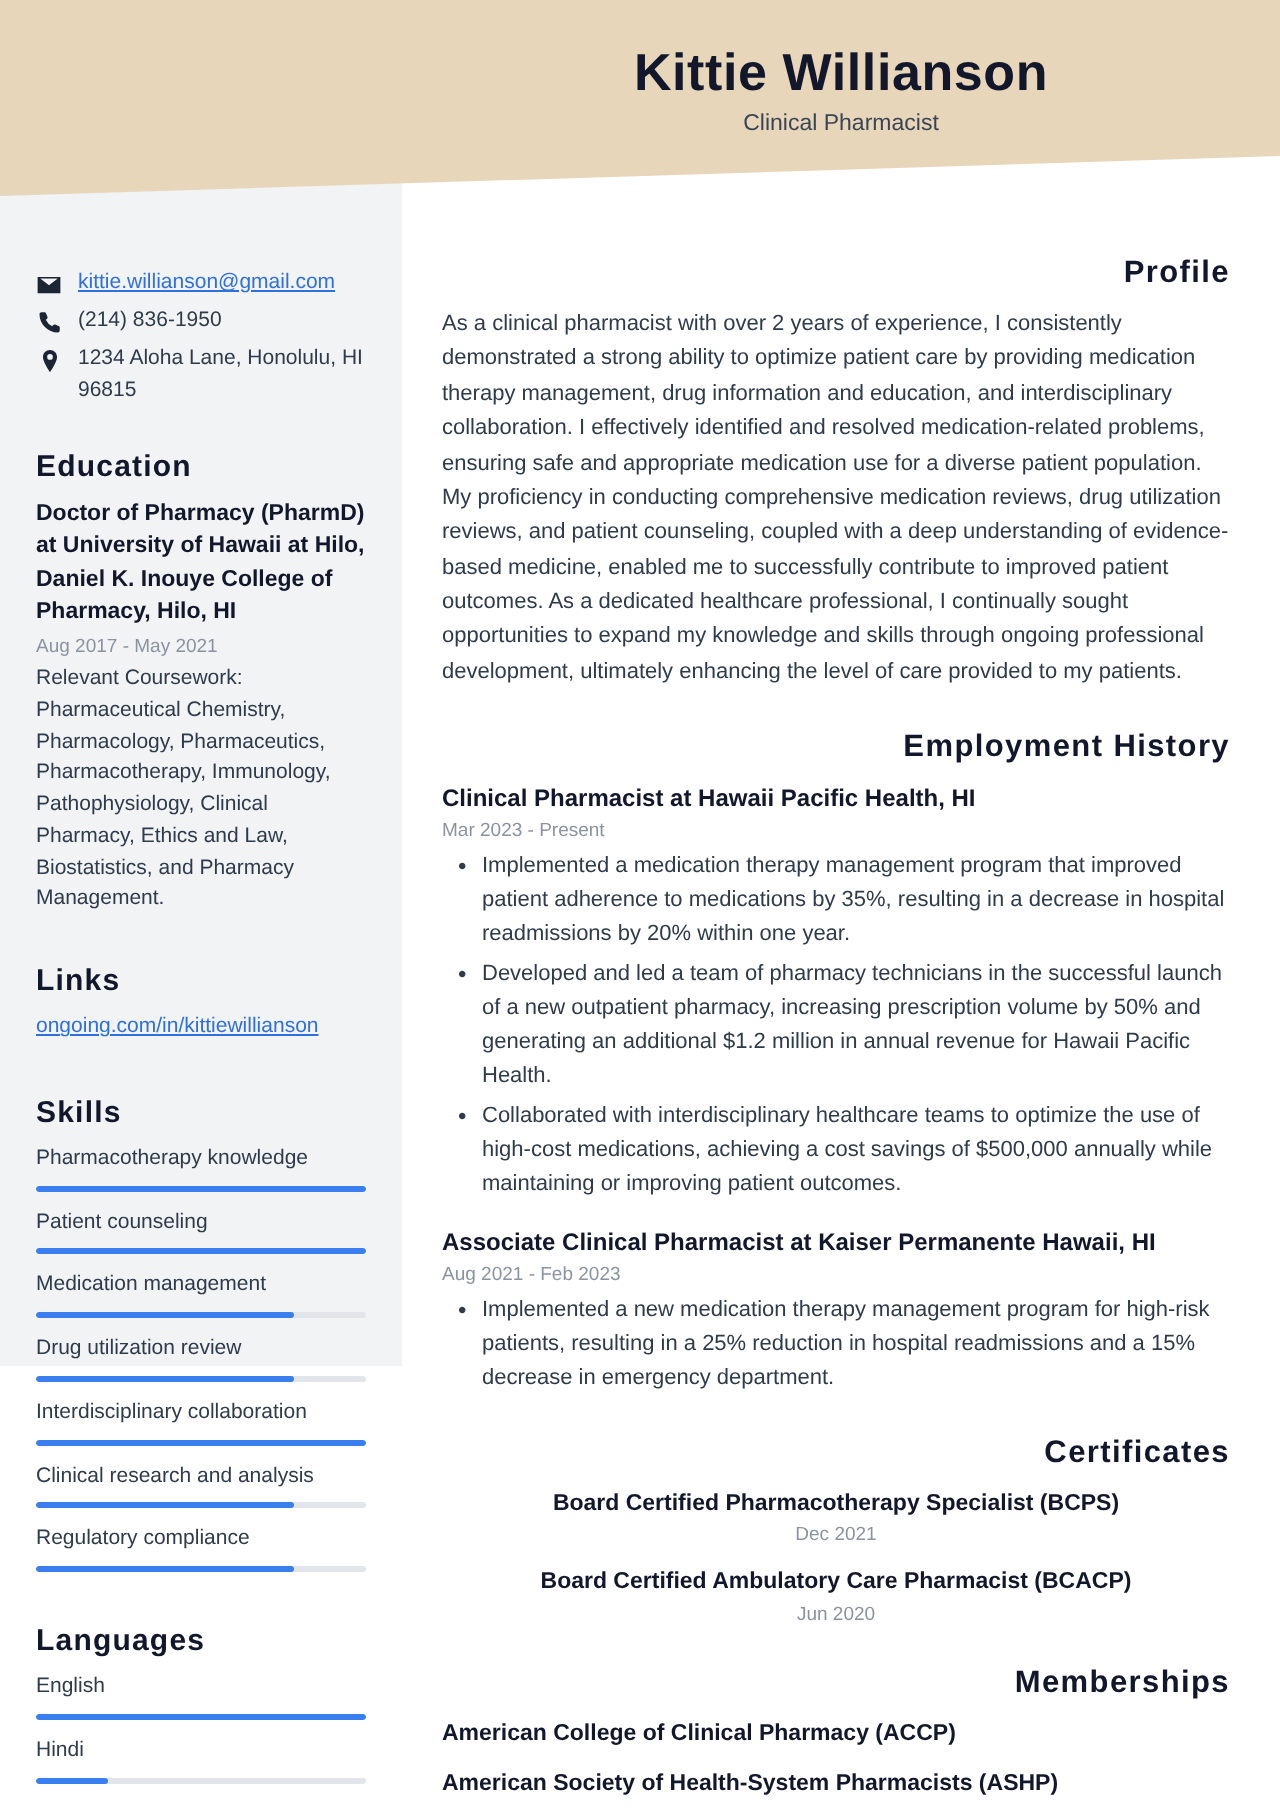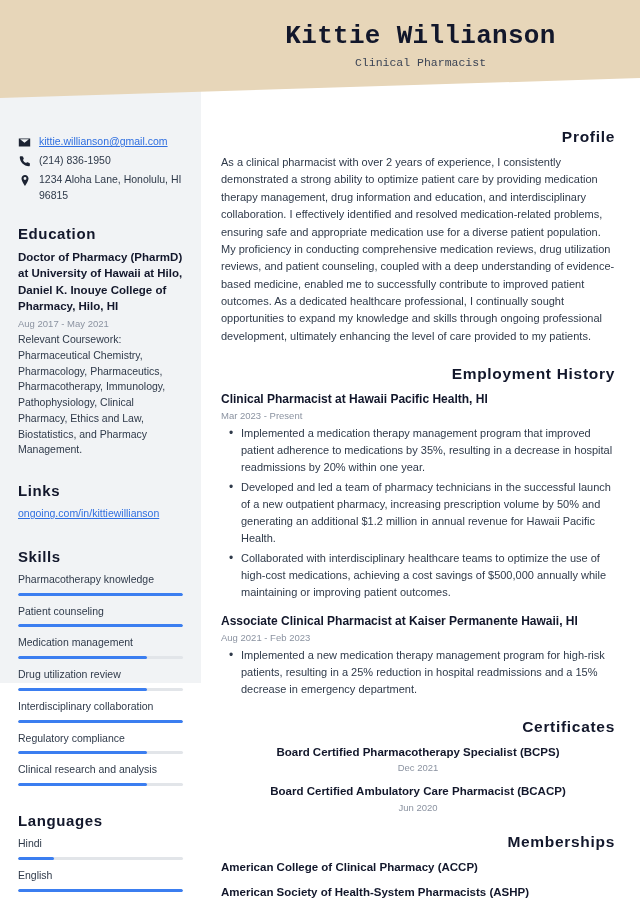--- a/index.html
+++ b/index.html
@@ -26,21 +26,20 @@
   }
 
   
   .header {
     position: absolute;
     left: 0; top: 0;
     width: 640px; height: 120px;
     background: #e7d6b9;
     clip-path: polygon(0 0, 640px 0, 640px 78px, 0 98px);
     z-index: 3;
-    font-family: Liberation Mono, monospace;
   }
   .header-inner {
     position: absolute;
     left: 201px; top: 0;
     width: 439px;
     padding-top: 20px;
     text-align: center;
   }
   .name {
     font-size: 26px;
@@ -297,47 +296,47 @@
               <div class="bar-fill" style="width: 78%; background: rgb(59, 126, 240);"></div>
             </div>
           </div>
           <div class="bar-item">
             <div class="bar-label">Interdisciplinary collaboration</div>
             <div class="bar-track">
               <div class="bar-fill" style="width: 100%; background: rgb(59, 126, 240);"></div>
             </div>
           </div>
           <div class="bar-item">
+            <div class="bar-label">Clinical research and analysis</div>
+            <div class="bar-track">
+              <div class="bar-fill" style="width: 78%; background: rgb(59, 126, 240);"></div>
+            </div>
+          </div>
+          <div class="bar-item">
             <div class="bar-label">Regulatory compliance</div>
-            <div class="bar-track">
-              <div class="bar-fill" style="width: 78%; background: rgb(59, 126, 240);"></div>
-            </div>
-          </div>
-          <div class="bar-item">
-            <div class="bar-label">Clinical research and analysis</div>
             <div class="bar-track">
               <div class="bar-fill" style="width: 78%; background: rgb(59, 126, 240);"></div>
             </div>
           </div>
         </div>
     </section>
 
     <section class="langs">
       <h2 class="side-h">Languages</h2>
       <div id="langs-list">
           <div class="bar-item">
+            <div class="bar-label">English</div>
+            <div class="bar-track">
+              <div class="bar-fill" style="width: 100%; background: rgb(59, 126, 240);"></div>
+            </div>
+          </div>
+          <div class="bar-item">
             <div class="bar-label">Hindi</div>
             <div class="bar-track">
               <div class="bar-fill" style="width: 22%; background: rgb(59, 126, 240);"></div>
-            </div>
-          </div>
-          <div class="bar-item">
-            <div class="bar-label">English</div>
-            <div class="bar-track">
-              <div class="bar-fill" style="width: 100%; background: rgb(59, 126, 240);"></div>
             </div>
           </div>
         </div>
     </section>
 
   </aside>
 
   <header class="header">
     <div class="header-inner">
       <div class="name">Kittie Willianson</div>

